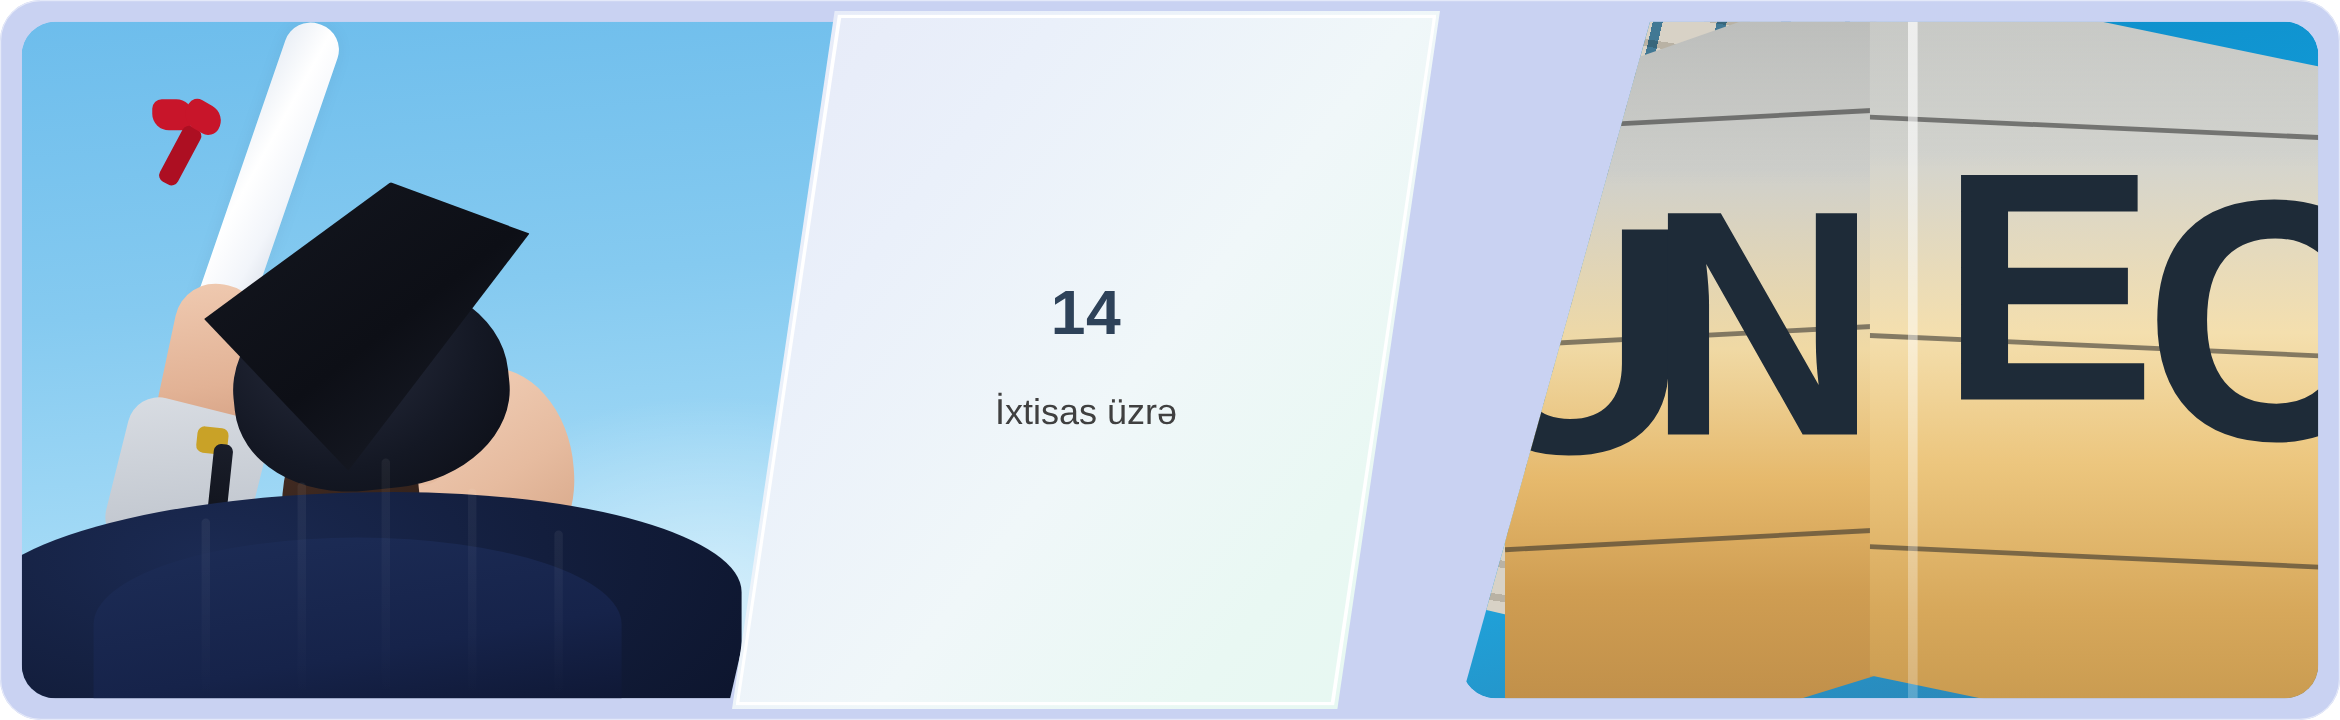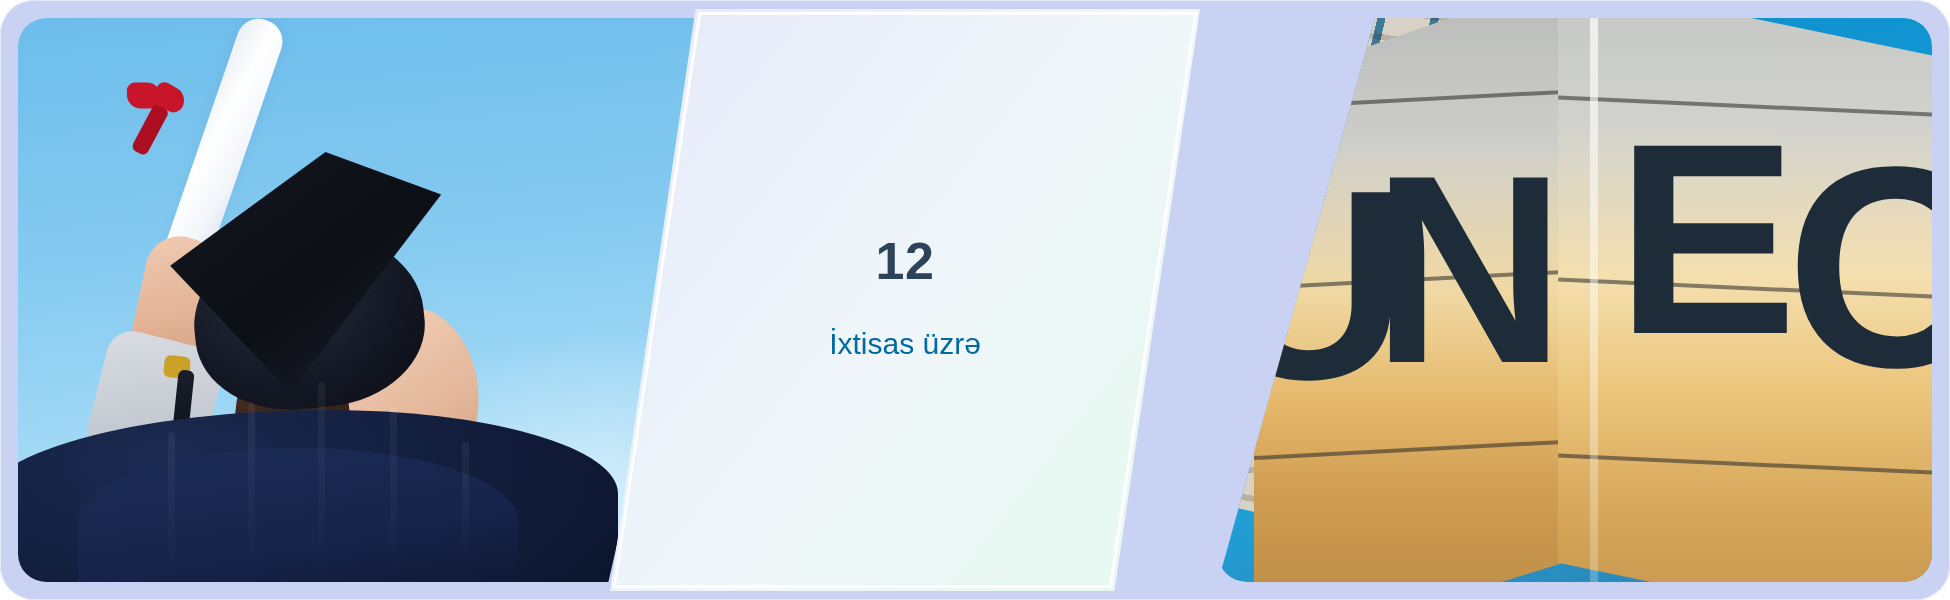--- a/index.html
+++ b/index.html
@@ -250,21 +250,21 @@
     font-size: 52px;
     font-weight: 700;
     color: #2e4259;
     letter-spacing: .5px;
     line-height: 1;
     margin-bottom: 36px;
   }
   .stat-label {
     font-size: 30px;
     font-weight: 400;
-    color: #0369a1;
+    color: #404040;
     line-height: 1.42;
     max-width: 400px;
   }
 
   
   .panel-right {
     position: absolute;
     left: 1218px;
     top: 18px;
     width: 714px;
@@ -407,21 +407,21 @@
         <div class="gown-fold" style="left:300px;height:200px;"></div>
         <div class="gown-fold" style="left:372px;height:175px;"></div>
         <div class="gown-fold" style="left:444px;height:140px;"></div>
       </div>
     </div>
 
     <div class="panel-mid"></div>
     <div class="panel-mid-outline"></div>
 
     <div class="mid-content">
-      <div class="stat-value">12</div>
+      <div class="stat-value">14</div>
       <div class="stat-label">
         <span>İxtisas üzrə</span><br>
       </div>
     </div>
 
     <div class="panel-right">
       <div class="bld-sky"></div>
 
       <div class="glass-tower"></div>
       <div class="tower">

